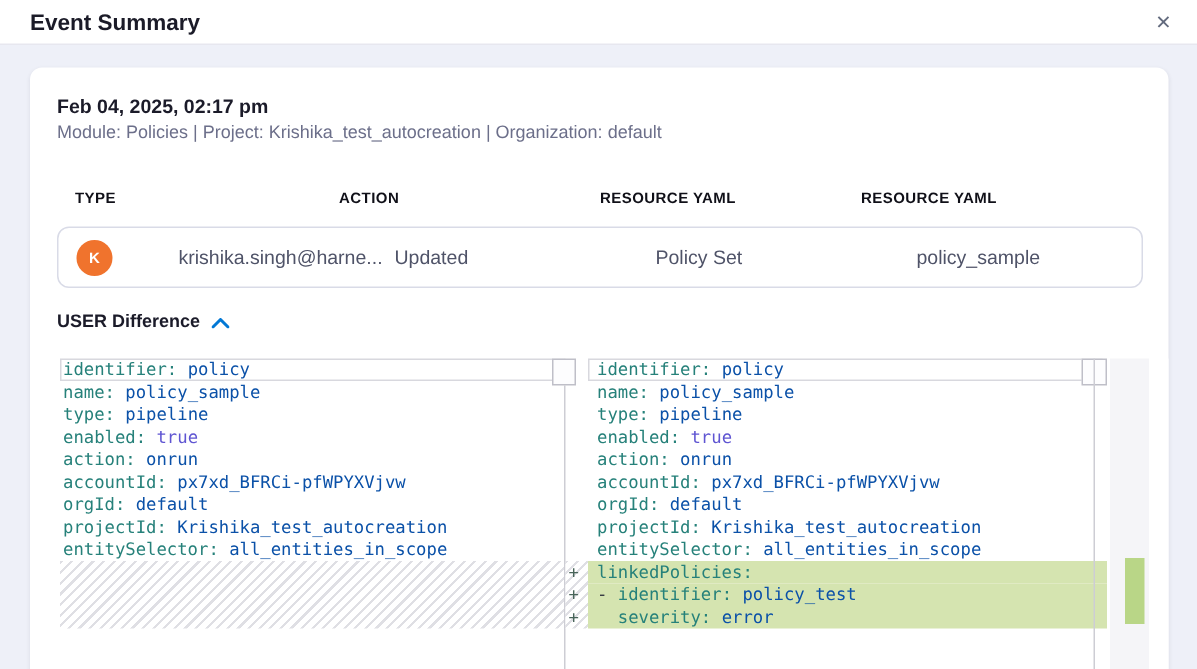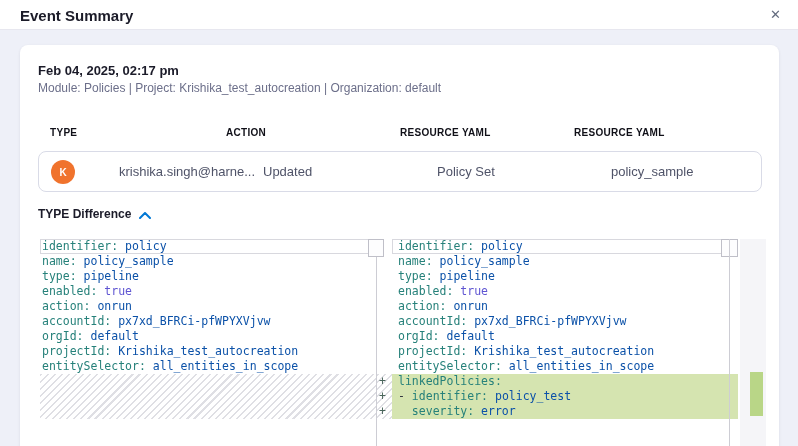--- a/index.html
+++ b/index.html
@@ -87,21 +87,21 @@
 
       <div class="event-row">
         <div class="avatar">K</div>
         <div class="cell c-user">krishika.singh@harne...</div>
         <div class="cell c-action">Updated</div>
         <div class="cell c-rtype">Policy Set</div>
         <div class="cell c-rname">policy_sample</div>
       </div>
 
       <div class="yaml-label-row">
-        <span class="yaml-label">TYPE Difference</span>
+        <span class="yaml-label">USER Difference</span>
         <span class="chevron">
           <svg width="12" height="7" viewBox="0 0 12 7">
               <polyline points="1,6 6,1 11,6" fill="none" stroke="currentColor" stroke-width="2" stroke-linecap="round" stroke-linejoin="round"></polyline>
             </svg>
         </span>
       </div>
 
       <div class="diff">
 
         <div id="pane-left">

